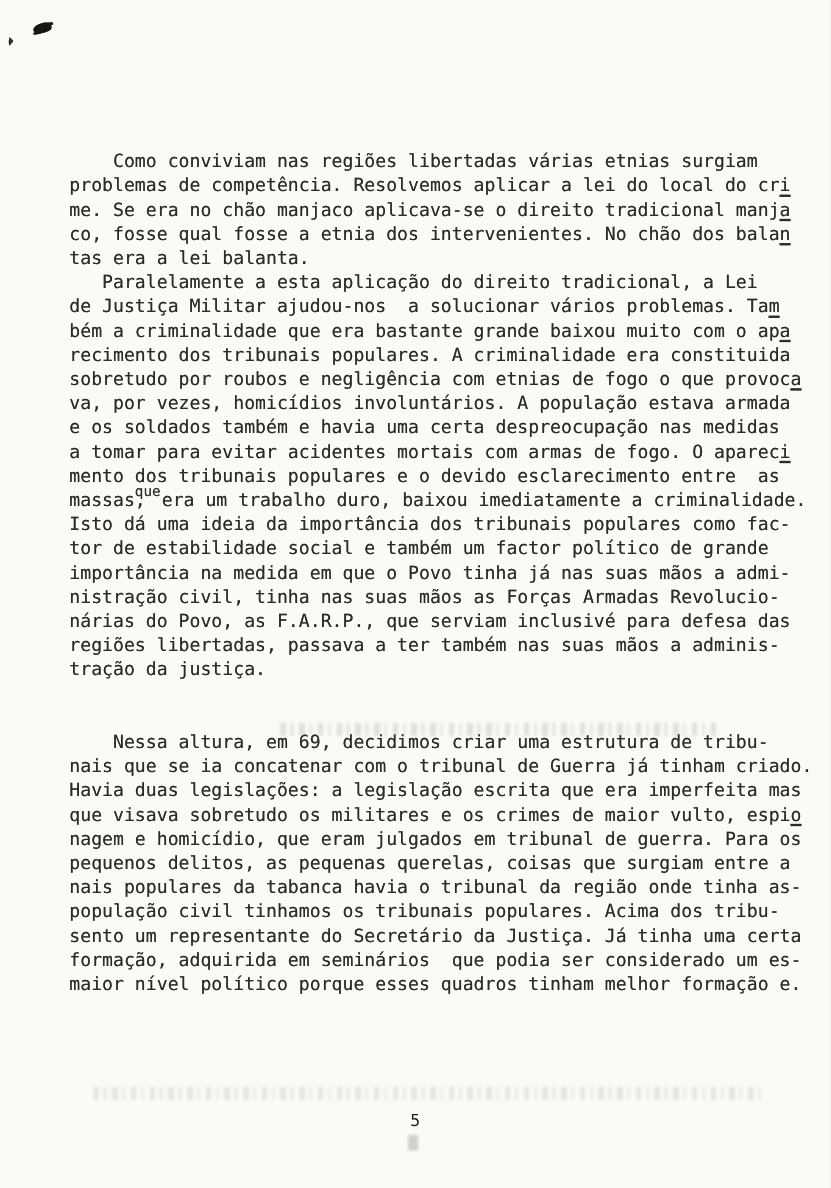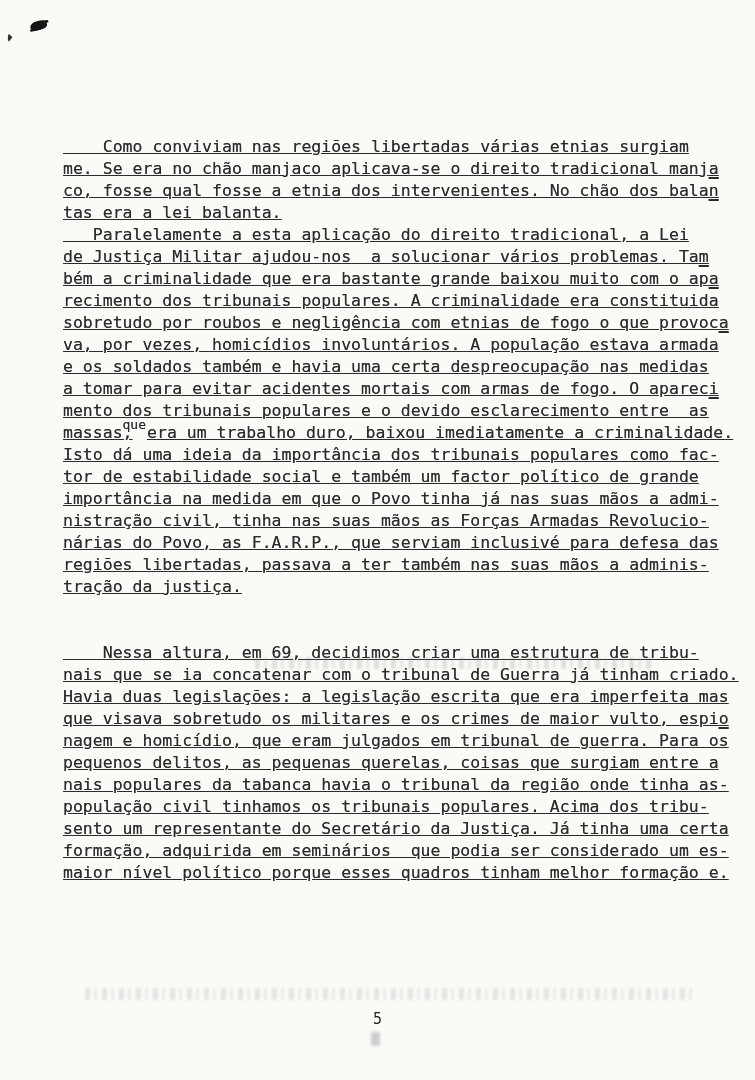--- a/index.html
+++ b/index.html
@@ -19,21 +19,21 @@
   }
   .tick{
     position:absolute;left:7px;top:34px;width:5px;height:8px;
     background:#2e2e2e;transform:rotate(20deg);
     clip-path:polygon(0 0,100% 30%,60% 100%,20% 60%);
   }
   .text{
     position:absolute;left:63px;top:136px;width:672px;
     color:#2b2b2b;
   }
-  .para{margin:0;text-decoration:underline;}
+  .para{margin:0;}
   .line{
     font-size:16.5px;line-height:22px;height:22px;
     white-space:pre;
     text-shadow:0 0 0.6px rgba(43,43,43,0.65);
   }
   .u{
     text-decoration:underline;
     text-underline-offset:3px;
     text-decoration-thickness:1.5px;
   }
@@ -72,20 +72,21 @@
 
 <div class="page">
 
   <div class="blot"></div>
   <div class="tick"></div>
 
   <div class="text">
 
     <div class="para">
       <div class="line">    Como conviviam nas regiões libertadas várias etnias surgiam</div>
+      <div class="line"><span>problemas de competência. Resolvemos aplicar a lei do local do cr</span><span class="u">i</span></div>
       <div class="line"><span>me. Se era no chão manjaco aplicava-se o direito tradicional manj</span><span class="u">a</span></div>
       <div class="line"><span>co, fosse qual fosse a etnia dos intervenientes. No chão dos bala</span><span class="u">n</span></div>
       <div class="line">tas era a lei balanta.</div>
     </div>
 
 
     <div class="para">
       <div class="line">   Paralelamente a esta aplicação do direito tradicional, a Lei</div>
       <div class="line"><span>de Justiça Militar ajudou-nos  a solucionar vários problemas. Ta</span><span class="u">m</span></div>
       <div class="line"><span>bém a criminalidade que era bastante grande baixou muito com o ap</span><span class="u">a</span></div>

